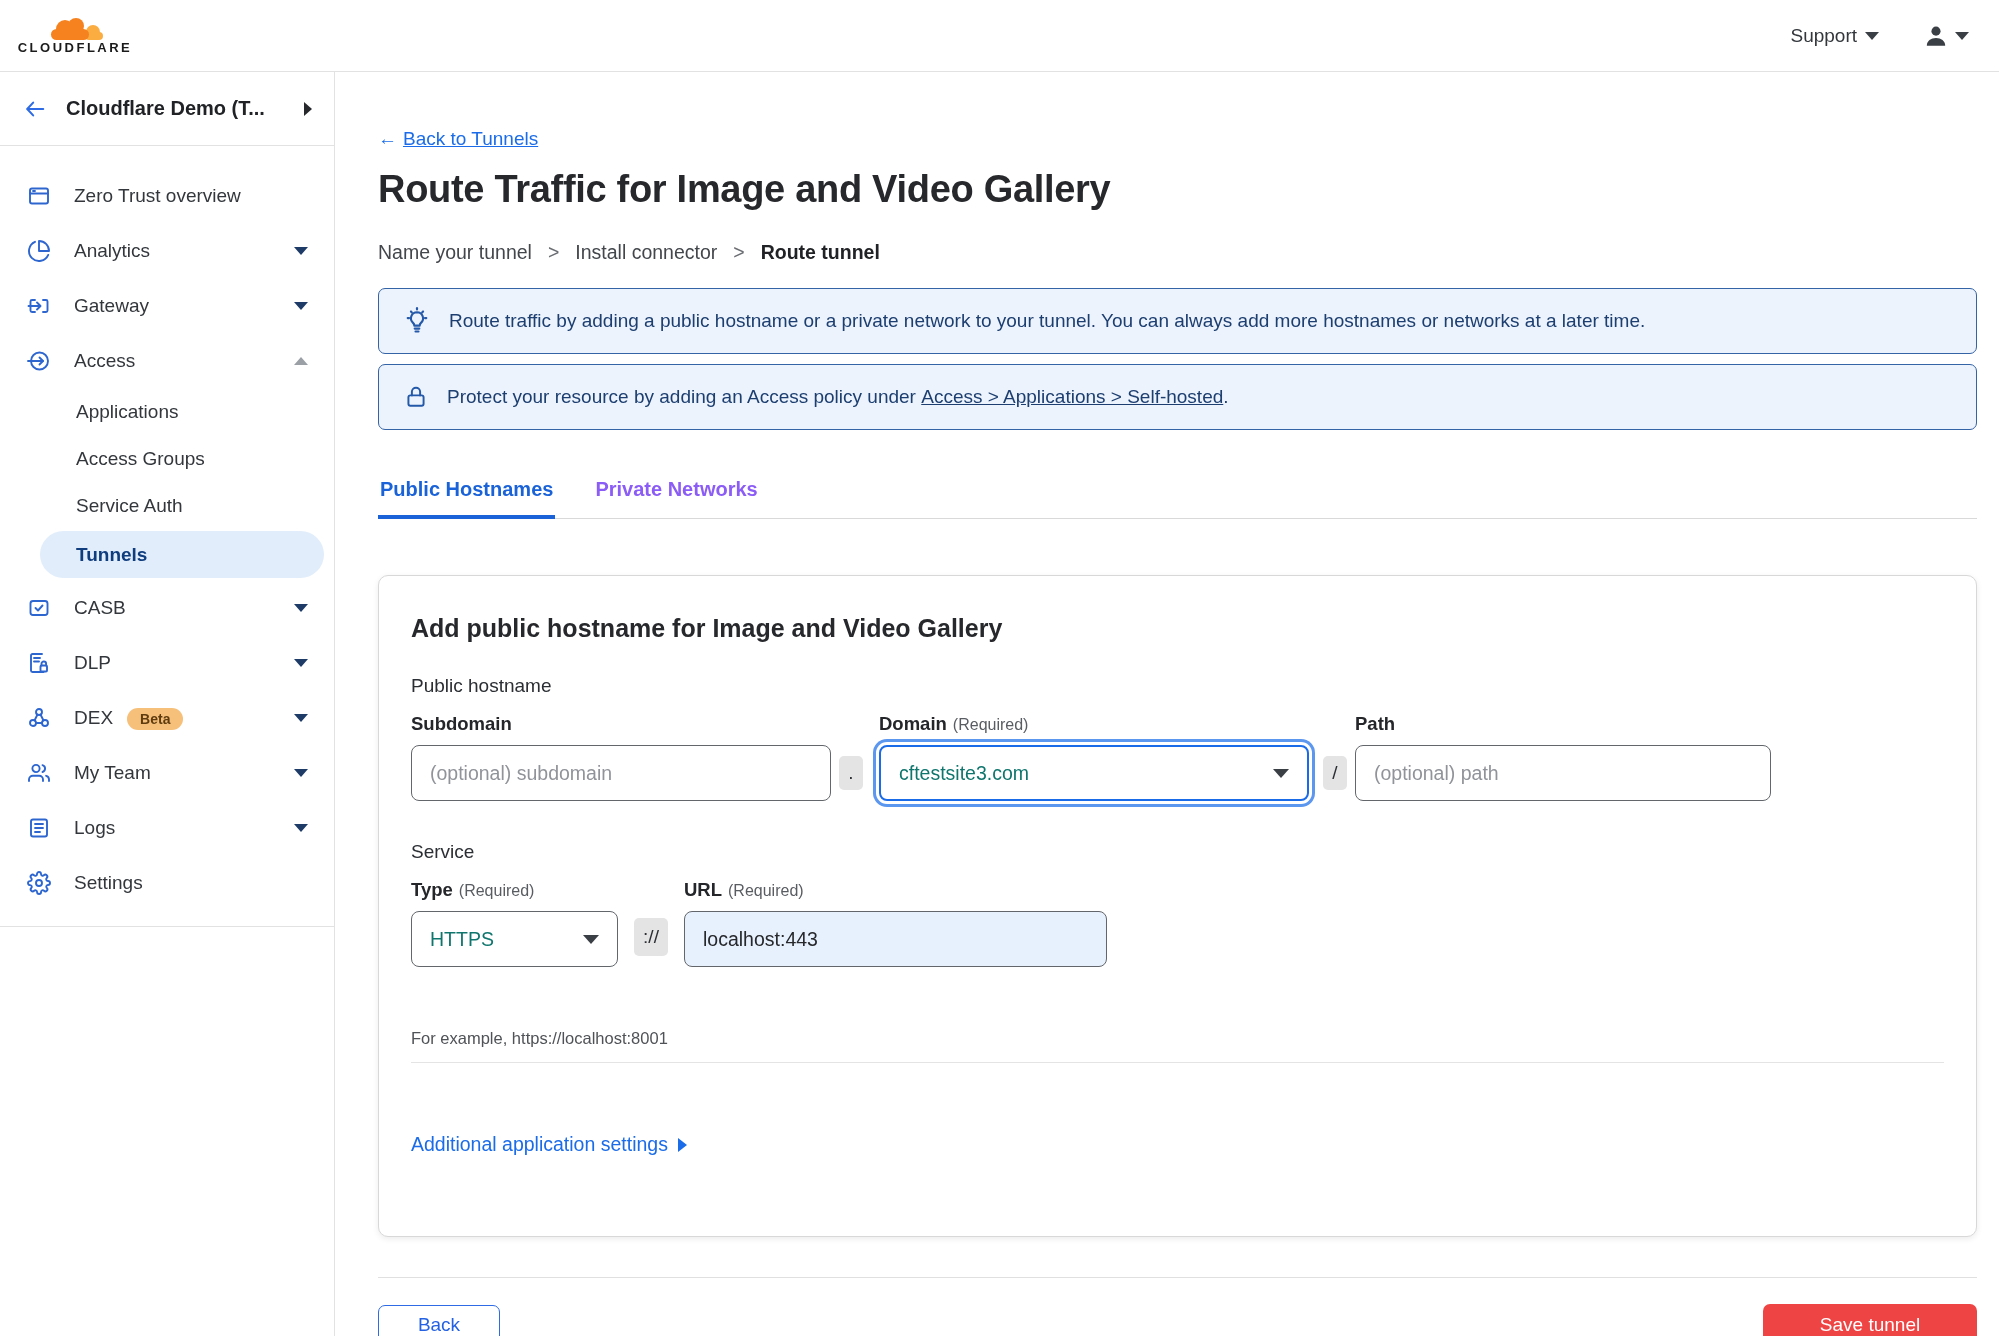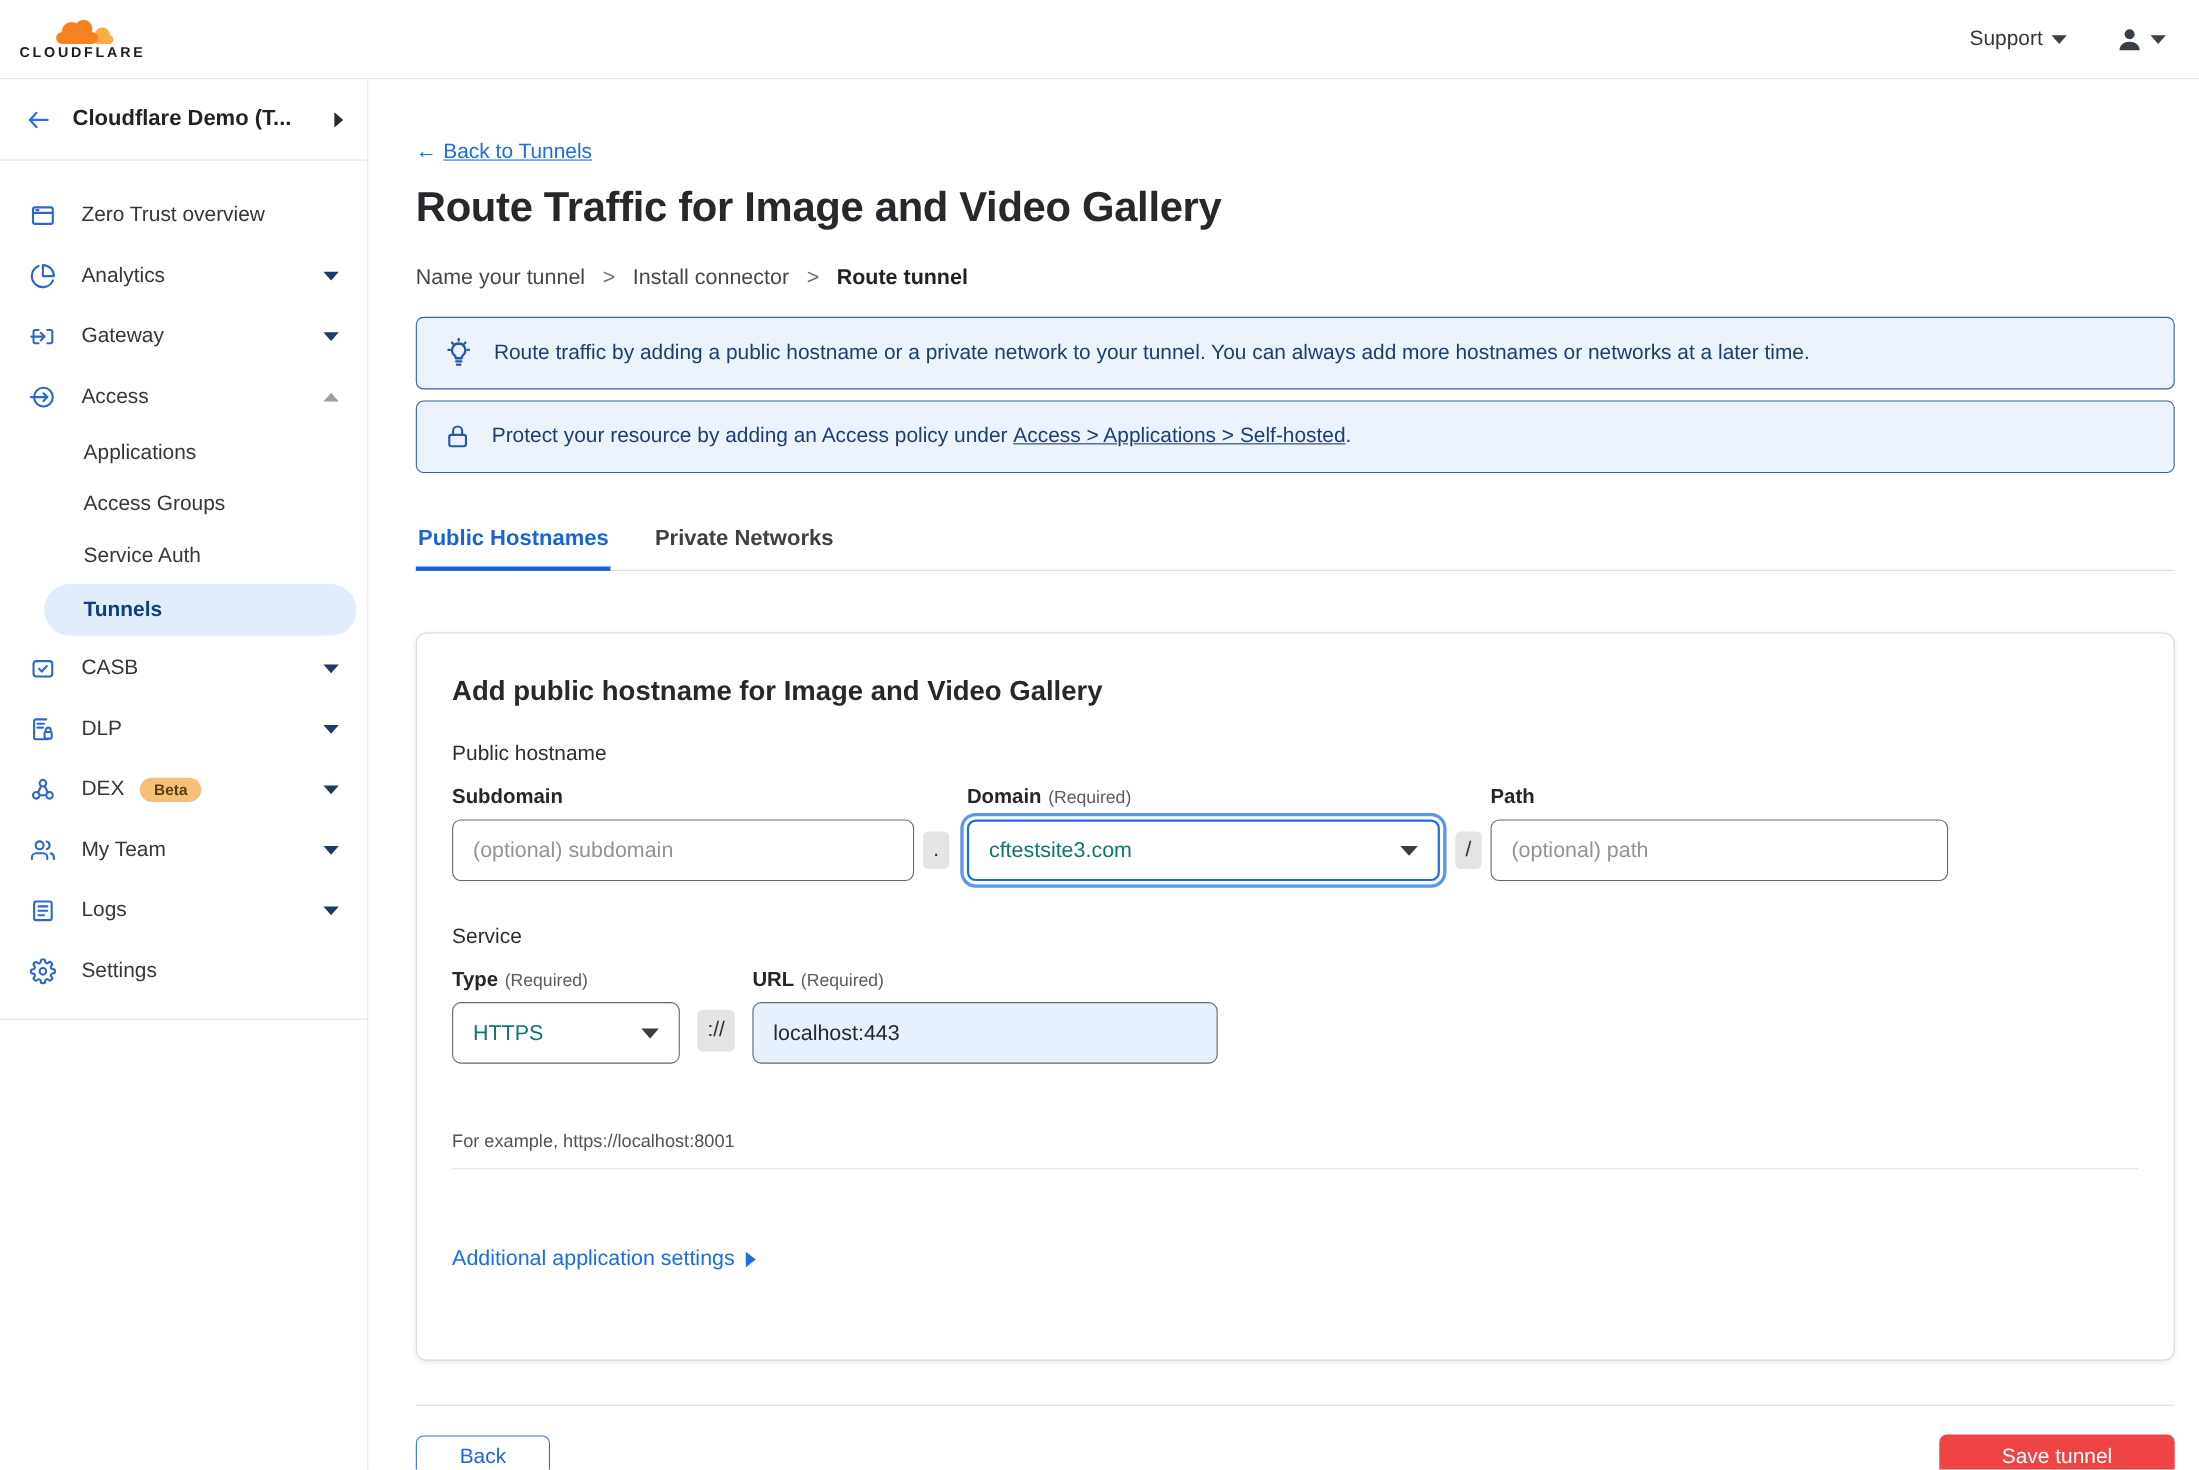--- a/index.html
+++ b/index.html
@@ -39,21 +39,21 @@
   .steps { margin-top:30px; display:flex; align-items:center; gap:16px; font-size:19.5px; color:#43474c; }
   .steps .sep { color:#6a6e73; }
   .steps .current { font-weight:bold; color:#202225; }
 
   .banner { margin-top:24px; min-height:66px; display:flex; align-items:center; gap:18px; padding:12px 24px; background:#ecf3fc; border:1.5px solid #3463a6; border-radius:7px; color:#1c3e70; font-size:19px; }
   .banner + .banner { margin-top:10px; }
   .banner svg { stroke:#2458a8; fill:none; stroke-width:1.8; stroke-linecap:round; stroke-linejoin:round; flex:none;}
   .banner a { color:#1c3e70; text-decoration:underline; cursor:pointer;}
 
   .tabs { margin-top:48px; display:flex; gap:38px; border-bottom:1px solid #d9d9d9; }
-  .tab { font-size:20px; font-weight:bold; padding:0 2px 14px 2px; cursor:pointer; color:#404040; border-bottom:4px solid transparent; margin-bottom:-1px;}
+  .tab { font-size:20px; font-weight:bold; padding:0 2px 14px 2px; cursor:pointer; color:#8b5cf6; border-bottom:4px solid transparent; margin-bottom:-1px;}
   .tab.active { color:#1a62d8; border-bottom-color:#1a62d8; }
 
   .card { margin-top:56px; border:1px solid #d8d8d8; border-radius:10px; box-shadow:0 2px 6px rgba(0,0,0,0.08); padding:38px 32px 80px 32px; background:#fff;}
   .card-heading { font-size:25px; font-weight:bold; color:#26282b;}
   .section-label { margin-top:32px; font-size:19px; color:#2b2e33; }
   .field-row { display:flex; margin-top:16px; }
   .field-col { display:flex; flex-direction:column; }
   .field-label { font-size:18.5px; font-weight:bold; color:#24262a; margin-bottom:10px; }
   .req { font-weight:normal; font-size:16px; color:#595d62; margin-left:6px;}
   .tf { height:56px; border:1.5px solid #63676c; border-radius:8px; padding:0 18px; font-size:19.5px; color:#26282b; font-family:"Liberation Sans", sans-serif; background:#fff; outline:none;}

